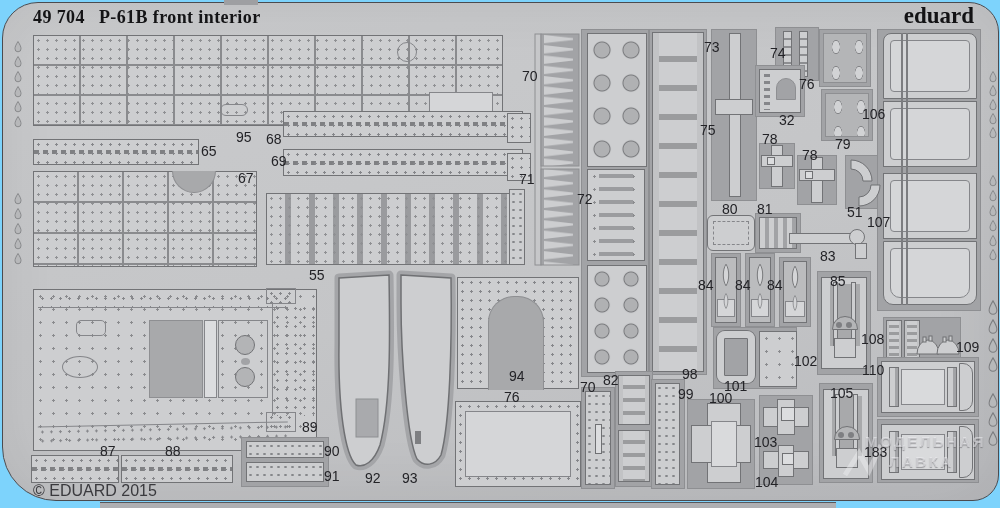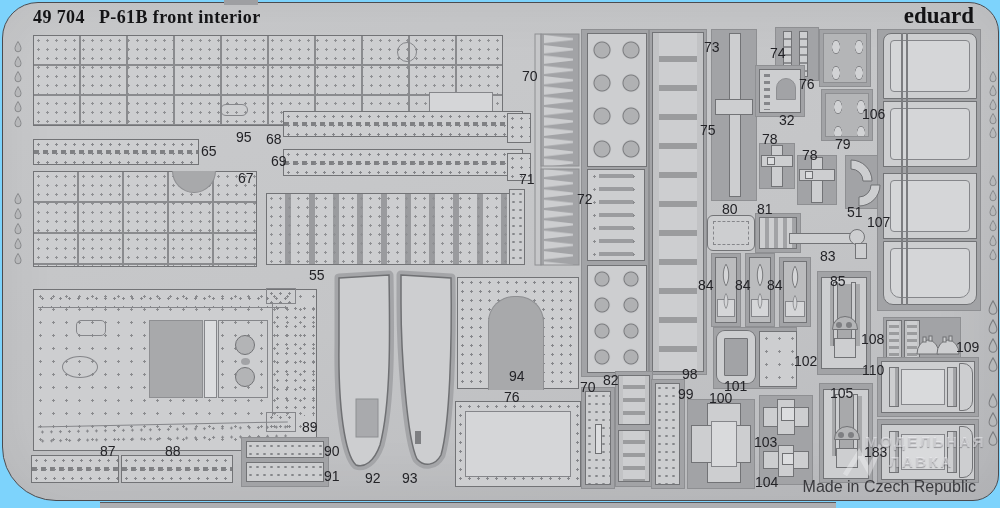--- a/index.html
+++ b/index.html
@@ -404,18 +404,18 @@
         <span class="plbl" style="left: 864px; top: 212px;">107</span>
         <span class="plbl" style="left: 858px; top: 329px;">108</span>
         <span class="plbl" style="left: 953px; top: 337px;">109</span>
         <span class="plbl" style="left: 859px; top: 360px;">110</span>
         <span class="plbl" style="left: 861px; top: 442px;">183</span>
       </div>
 
     <div class="wm" style="left:862px;top:430px;">МОДЕЛЬНАЯ</div>
     <div class="wm" style="left:886px;top:450px;">ЛАВКА</div>
 
-    <div class="madein">Made in Czech Republic</div>
+    <div class="copy">© EDUARD 2015</div>
   </div>
 
   <div class="a" style="left:224px;top:0;width:34px;height:5px;background:#9e9fa2;"></div>
   <div class="a" style="left:100px;top:502px;width:736px;height:6px;background:#aeafb2;border-top:1px solid #58585c;"></div>
 </div>
 
 </body></html>

